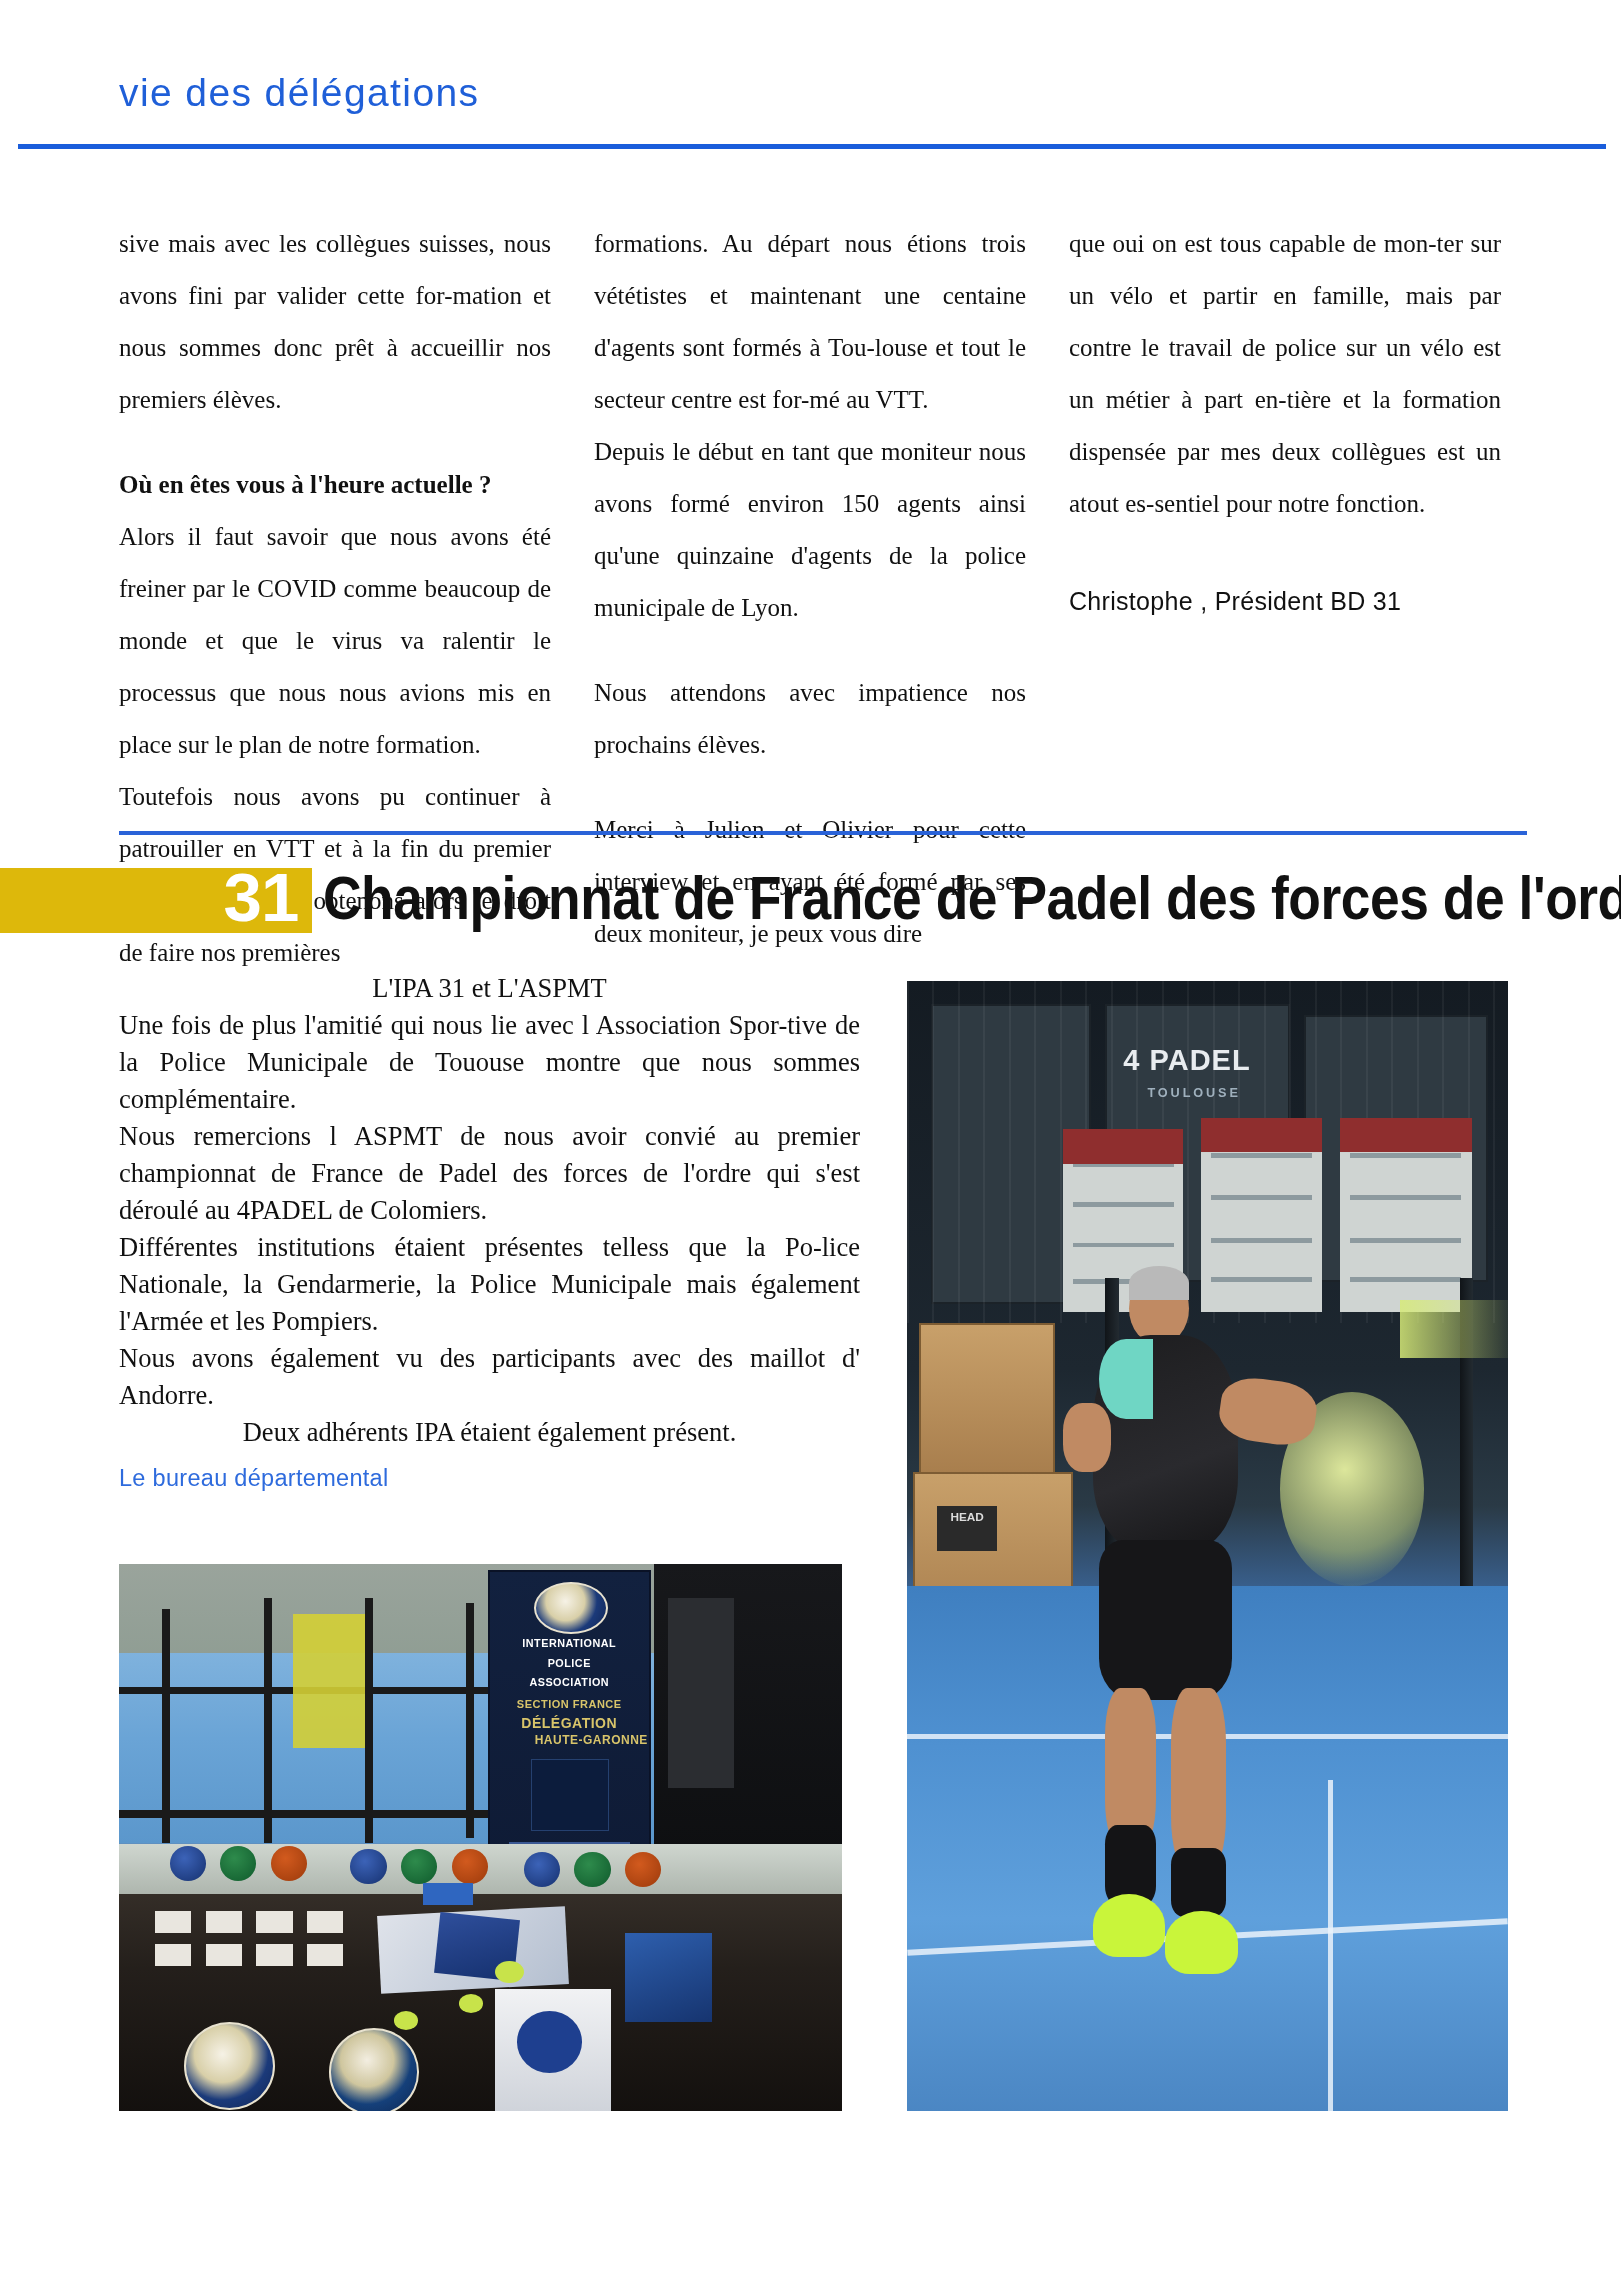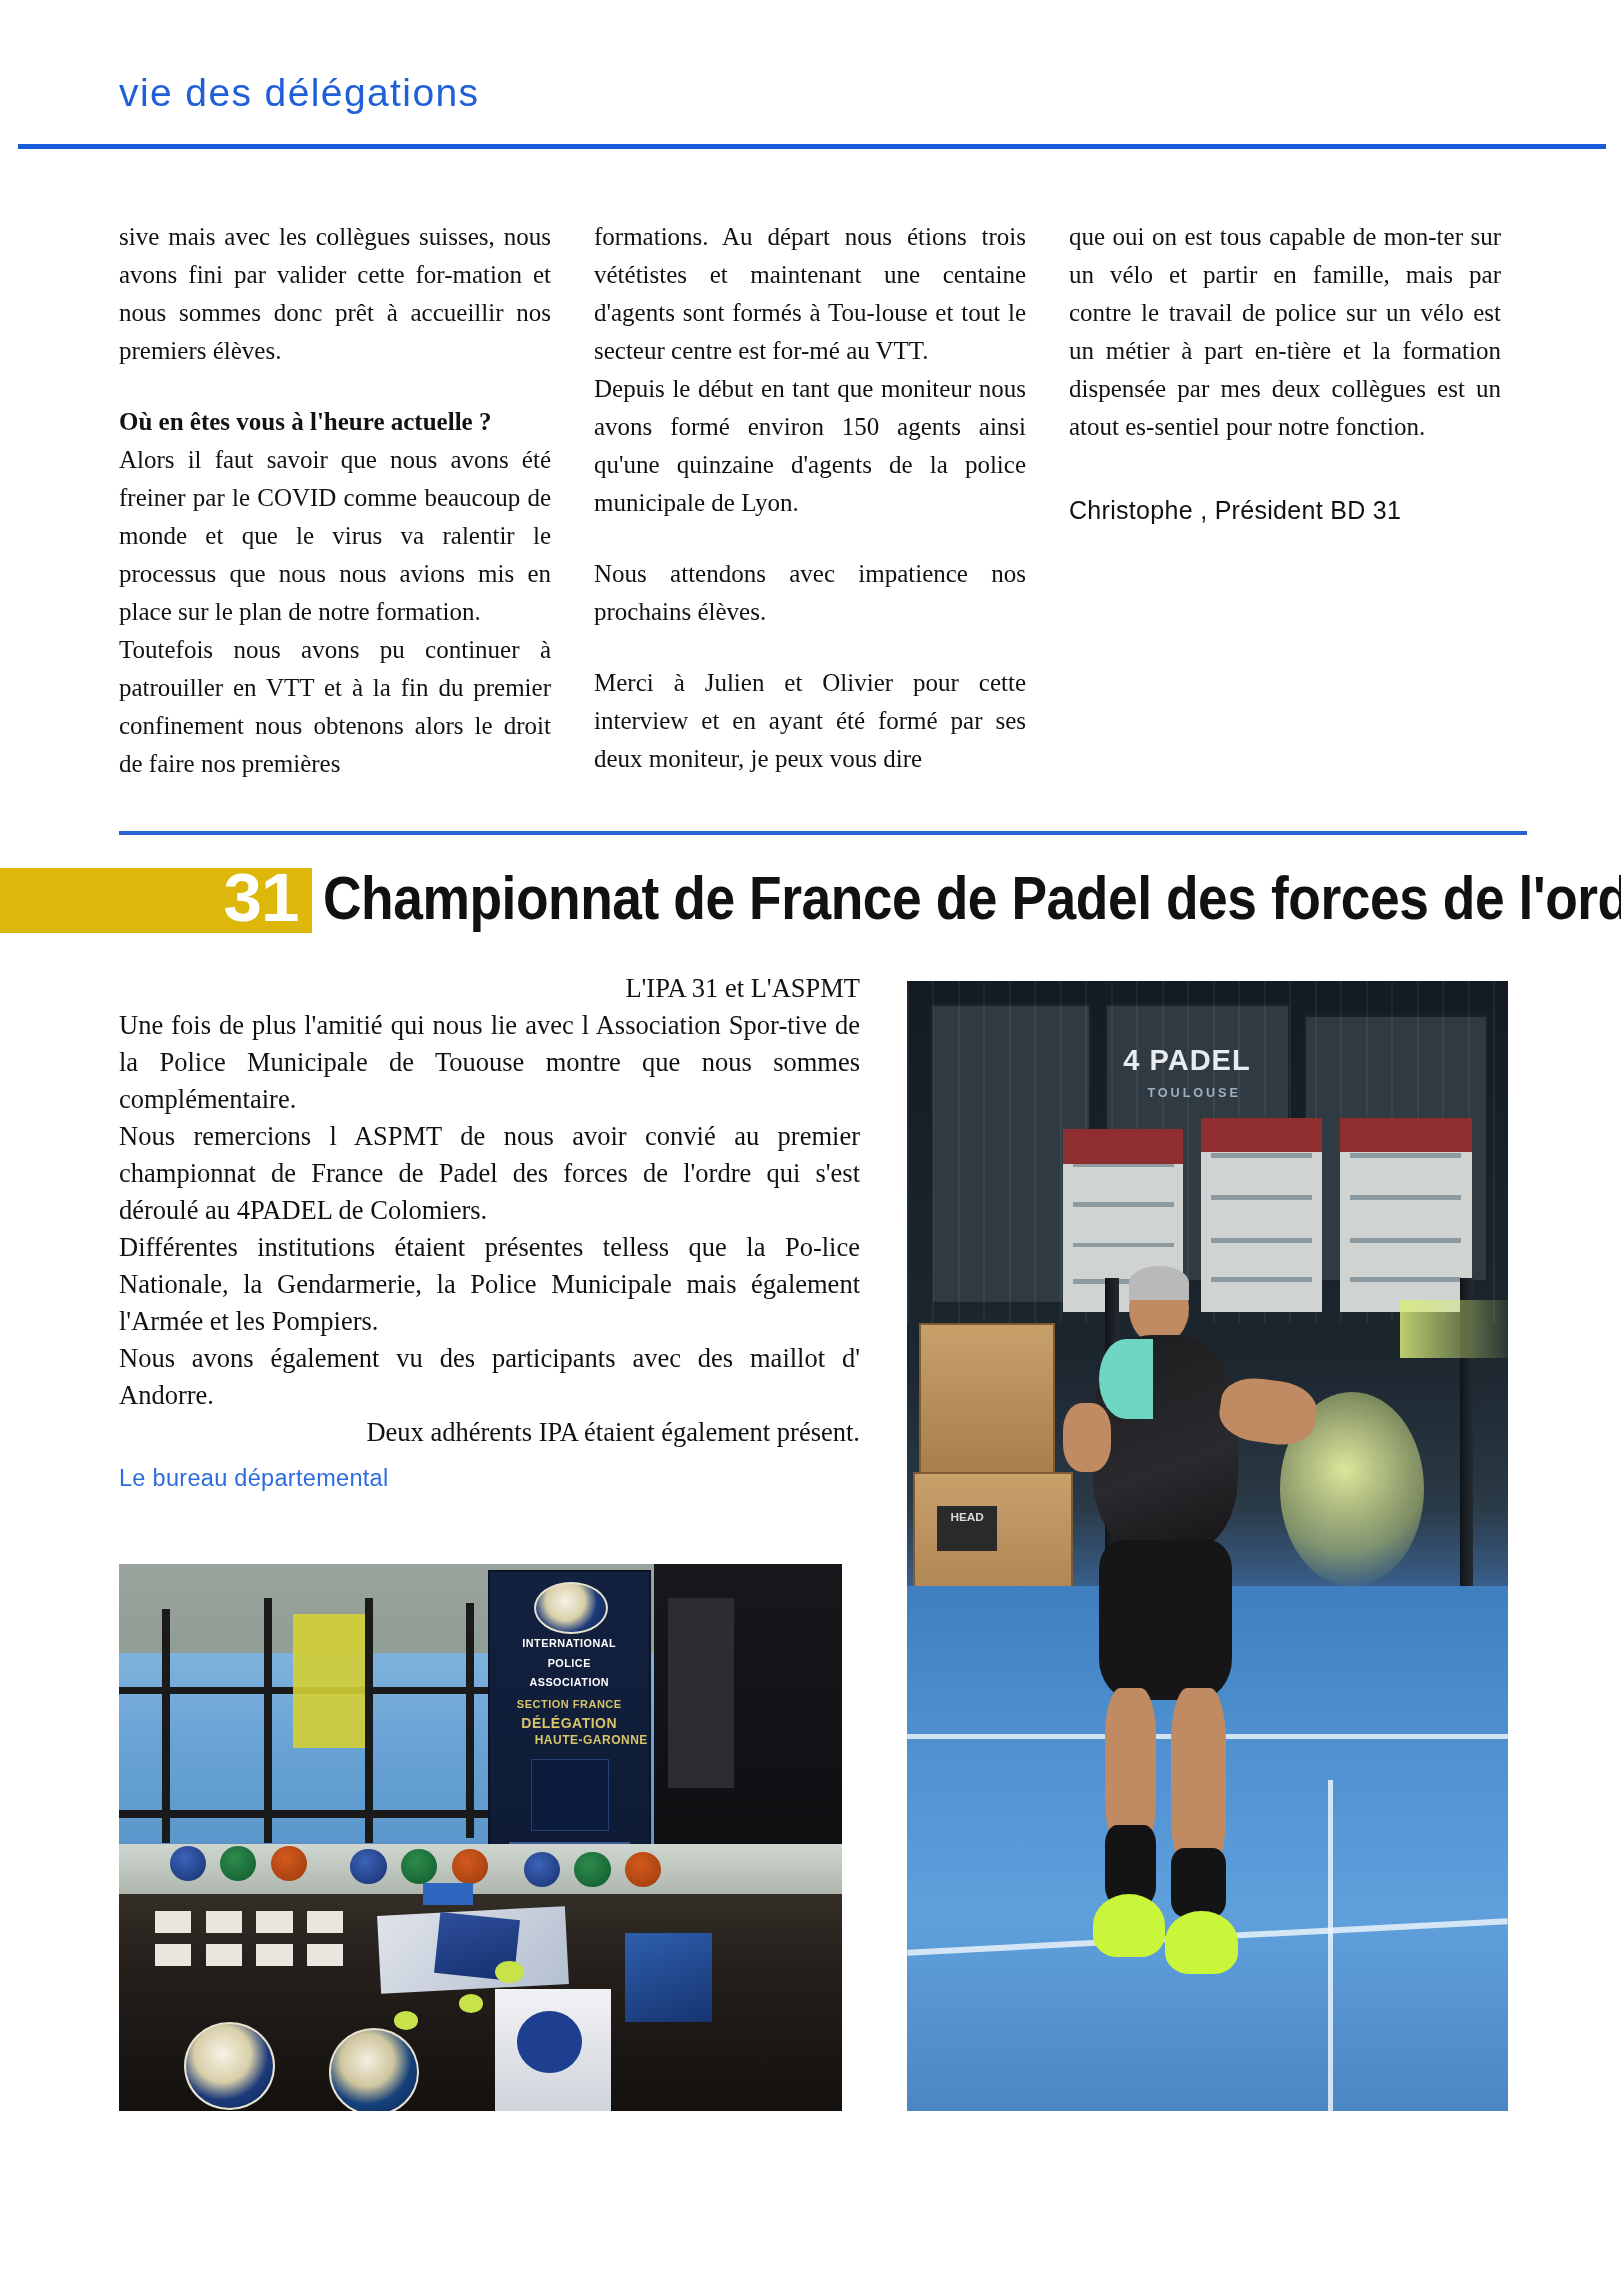--- a/index.html
+++ b/index.html
@@ -45,21 +45,21 @@
     width: 1384px;
     display: flex;
     gap: 43px;
   }
   .col {
     width: 432px;
   }
   .col p {
     margin: 0;
     font-size: 25px;
-    line-height: 38px;
+    line-height: 52px;
     text-align: justify;
     color: #111111;
     hyphens: manual;
   }
   .subhead-blue {
     margin: 0;
     font-size: 24.5px;
     line-height: 36px;
     font-weight: bold;
     color: #1a5ddb;
@@ -124,21 +124,21 @@
     top: 970px;
     width: 741px;
   }
   .article-text p {
     margin: 0;
     font-size: 26.5px;
     line-height: 37px;
     text-align: justify;
     color: #111111;
   }
-  .article-text p.nojust { text-align: right; }
+  .article-text p.nojust { text-align: center; }
   .article-sig {
     position: absolute;
     left: 119px;
     top: 1465px;
     font-family: "Liberation Sans", "DejaVu Sans", sans-serif;
     font-size: 23.5px;
     font-weight: 300;
     color: #2e6bdd;
     letter-spacing: 0.3px;
   }

